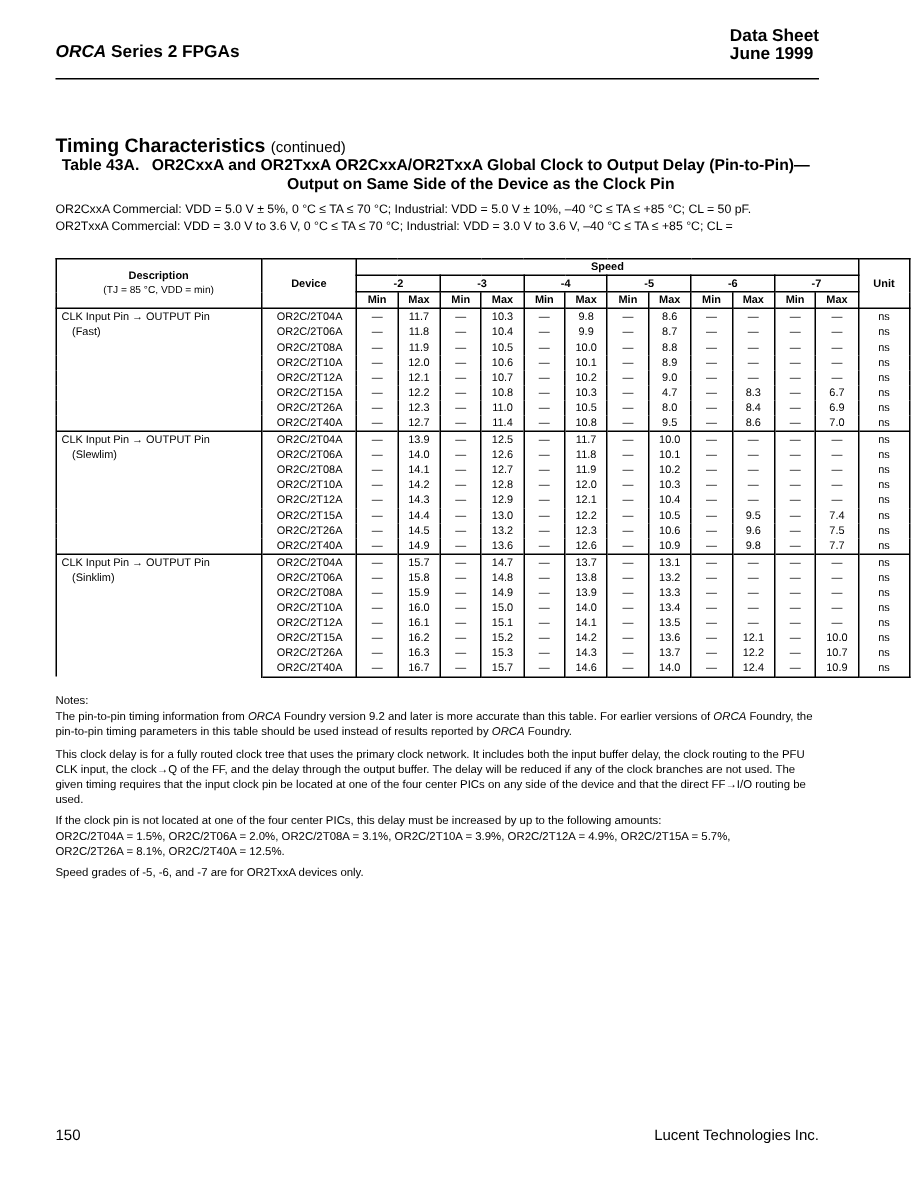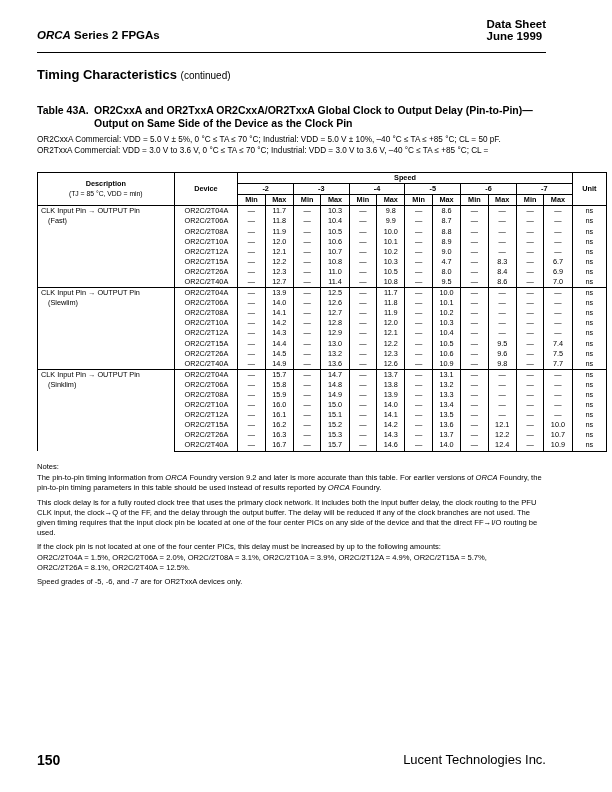--- a/index.html
+++ b/index.html
@@ -1,40 +1,40 @@
 <!DOCTYPE html>
 <html><head>
 <meta charset="utf-8">
 <style>
   html, body { margin: 0; padding: 0; background: #ffffff; }
   body { width: 612px; height: 792px; position: relative; font-family: "Liberation Sans", sans-serif; color: #000; overflow: hidden; }
   .hdr-left { position: absolute; left: 37px; top: 29px; font-size: 11.5px; font-weight: bold; }
   .hdr-left i { font-style: italic; }
   .hdr-right { position: absolute; right: 66px; top: 18px; font-size: 11.5px; font-weight: bold; text-align: left; line-height: 12px; }
   .hdr-rule { position: absolute; left: 37px; right: 66px; top: 52px; border-top: 1.5px solid #000; }
-  .section-title { position: absolute; left: 37px; top: 67px; font-size: 13px; font-weight: bold; text-align: right; }
+  .section-title { position: absolute; left: 37px; top: 89px; font-size: 13px; font-weight: bold; text-align: right; }
   .section-title span { font-weight: normal; font-size: 10px; }
-  .table-title { position: absolute; left: 37px; top: 104px; width: 510px; font-size: 10.5px; font-weight: bold; line-height: 13px; }
+  .table-title { position: absolute; left: 37px; top: 104px; width: 510px; font-size: 10.5px; font-weight: bold; line-height: 13px; text-align: center; }
   .table-title .num { display: inline-block; width: 57px; }
   .table-title .rest { display: inline-block; vertical-align: top; width: 450px; }
   .conds { position: absolute; left: 37px; top: 135px; width: 510px; font-size: 8.2px; line-height: 10.5px; }
   .conds .indent { padding-left: 45px; }
   table.t { position: absolute; left: 37px; top: 172px; width: 570px; border-collapse: collapse; font-size: 7.3px; }
   table.t td, table.t th { border-left: 0.8px solid #000; border-right: 0.8px solid #000; padding: 0 2px; height: 10.1px; line-height: 10px; text-align: center; }
   table.t thead th { border: 0.8px solid #000; font-weight: bold; }
   table.t thead .descsub { font-weight: normal; font-size: 6.8px; }
   table.t .desc { text-align: left; vertical-align: top; padding-left: 3px; }
   table.t .dev { text-align: center; padding-left: 3px; }
   table.t tbody.grp tr:first-child td { border-top: 1px solid #000; }
   table.t tbody.grp:last-child tr:last-child td { border-bottom: 1px solid #000; }
   .notes { position: absolute; left: 37px; top: 462px; width: 512px; font-size: 7.6px; line-height: 10.2px; }
   .notes p { margin: 0 0 4px 0; }
   .notes i { font-style: italic; }
-  .footer-left { position: absolute; left: 37px; top: 752px; font-size: 14px; font-weight: bold; }
-  .footer-right { position: absolute; right: 66px; top: 752px; font-size: 13px; }
+  .footer-left { position: absolute; left: 37px; top: 752px; font-size: 10px; }
+  .footer-right { position: absolute; right: 66px; top: 752px; font-size: 10px; }
 </style>
 </head>
 <body>
 
 <div class="hdr-left"><i>ORCA</i><span> Series 2 FPGAs</span></div>
 <div class="hdr-right">
   <div>Data Sheet</div>
   <div>June 1999</div>
 </div>
 <div class="hdr-rule"></div>

